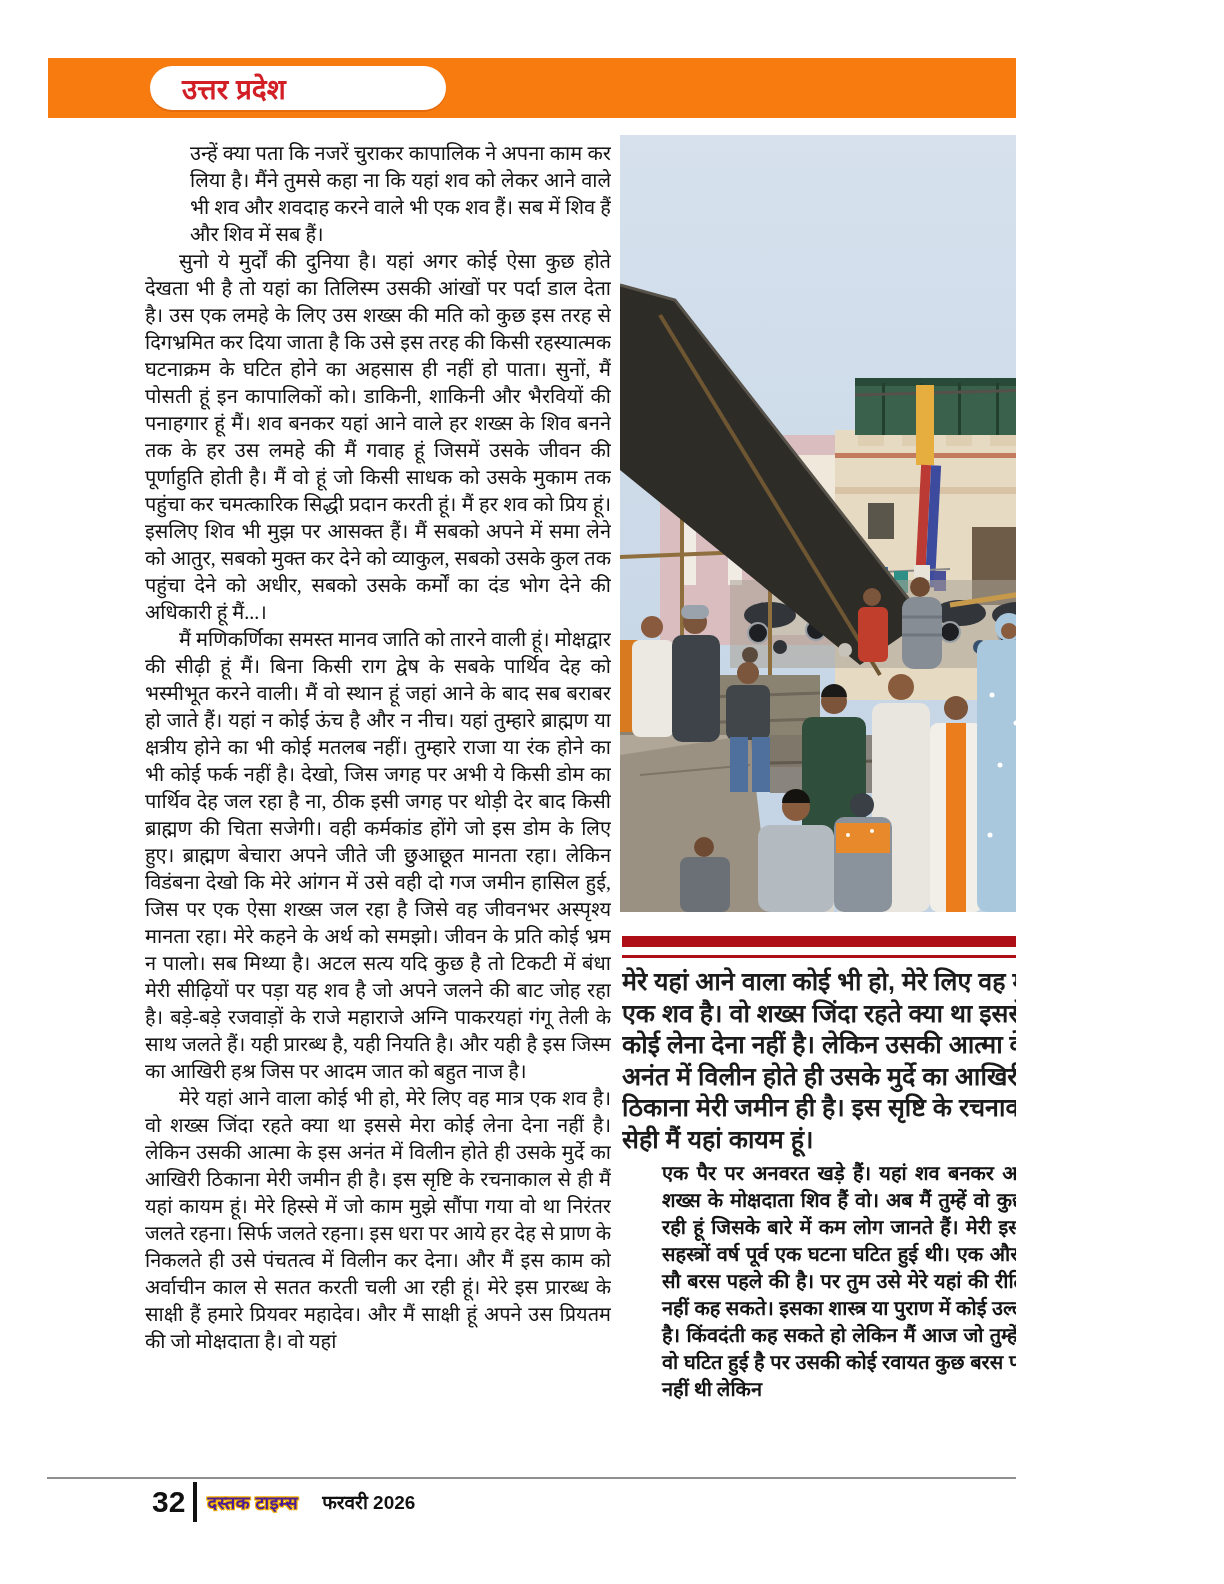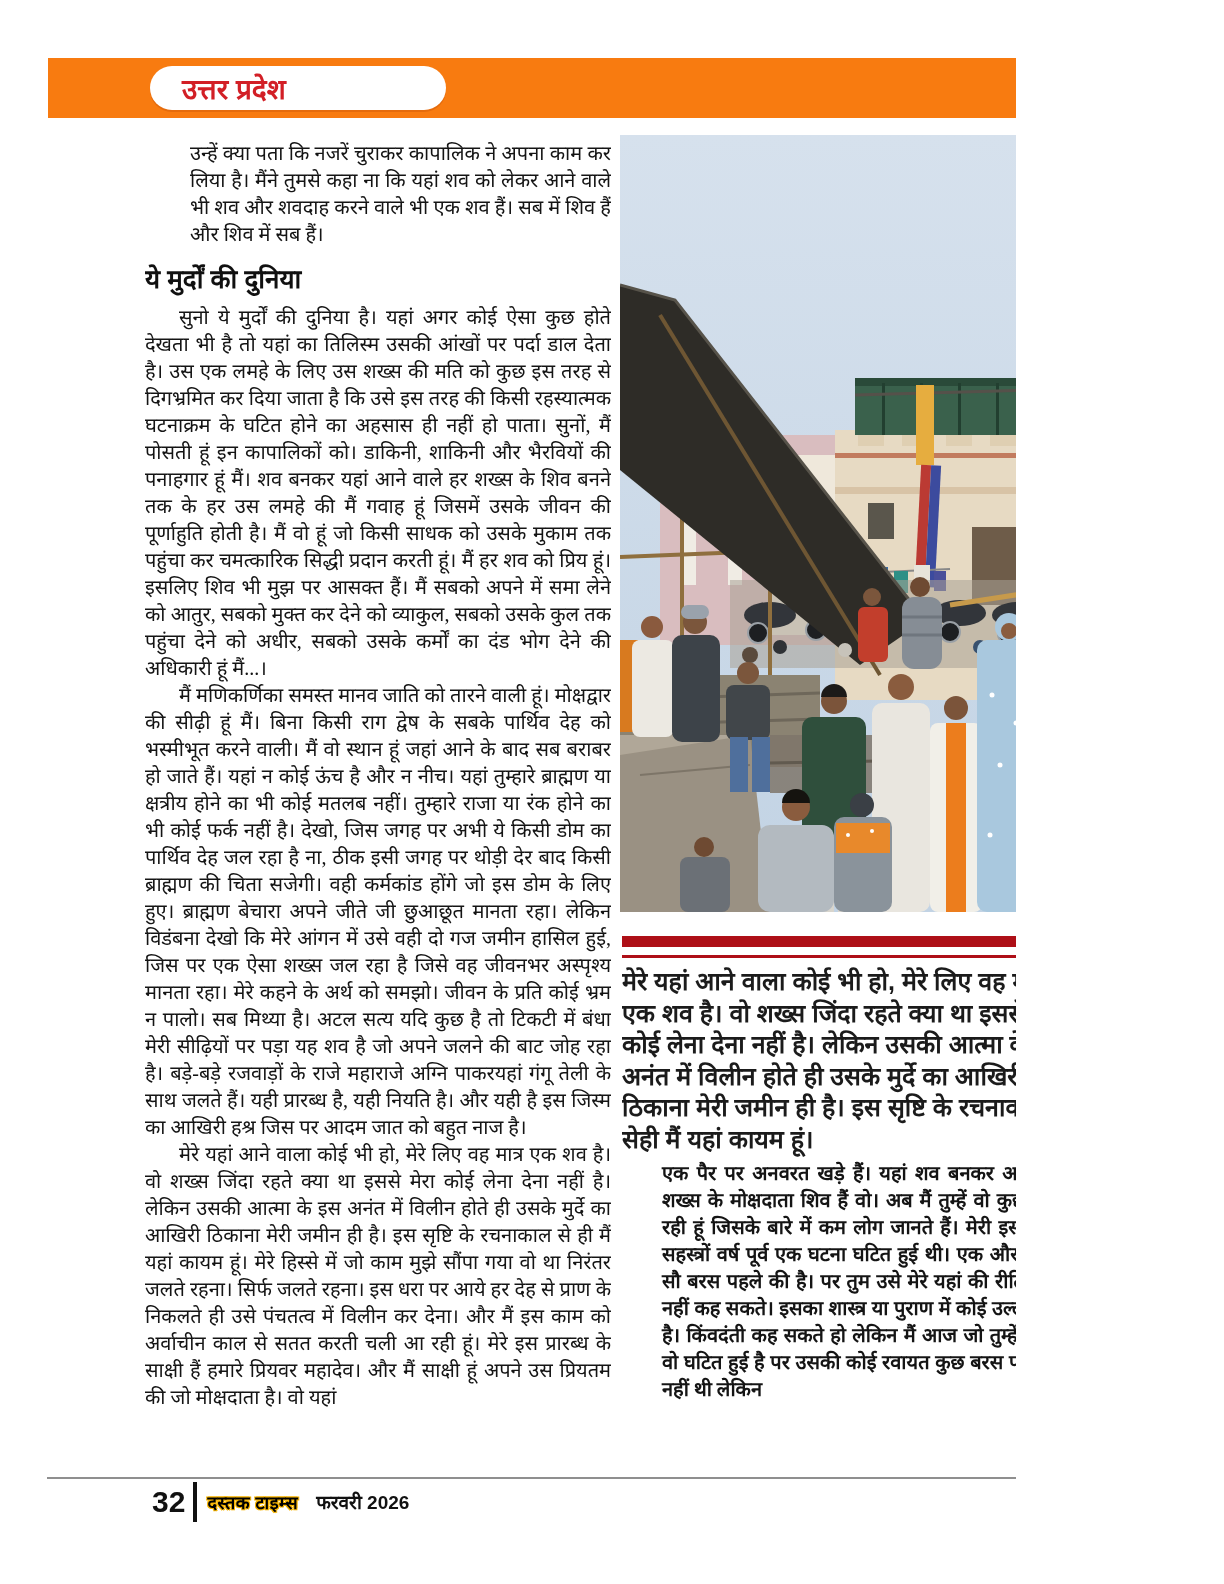--- a/index.html
+++ b/index.html
@@ -28,38 +28,37 @@
   .pull-quote{position:absolute;left:622px;top:966px;width:458px;height:226px;overflow:hidden;
             font-family:"Liberation Sans","DejaVu Sans",sans-serif;font-weight:700;
             font-size:25px;line-height:31.5px;color:#1b1b1b;}
   .right-col{position:absolute;left:617px;top:1160px;width:482px;height:248px;overflow:hidden;font-weight:bold;}
   
   .footer-rule{position:absolute;left:47px;top:1477px;width:1132px;height:2px;background:#8f8f8f;}
   .footer-row{position:absolute;left:152px;top:1482px;display:flex;align-items:center;
             font-family:"Liberation Sans","DejaVu Sans",sans-serif;}
   .page-num{font-weight:700;font-size:30px;color:#111;}
   .footer-bar{width:4px;height:40px;background:#111;margin:0 10px 0 8px;}
-  .magazine-logo{font-weight:700;font-size:18px;color:#000000;letter-spacing:.5px;
+  .magazine-logo{font-weight:700;font-size:18px;color:#4c1d95;letter-spacing:.5px;
             text-shadow:-1px -1px 0 #F7B500,1px -1px 0 #F7B500,-1px 1px 0 #F7B500,1px 1px 0 #F7B500;}
-  .issue-date{font-weight:700;font-size:19px;color:#111;margin-left:18px;}
+  .issue-date{font-weight:700;font-size:19px;color:#111;margin-left:24px;}
 </style>
 </head>
 <body>
 
 <div class="page">
 
   <div class="top-bar">
     <div class="tag-pill">
       <span>उत्तर प्रदेश</span>
     </div>
   </div>
 
   <div class="left-col">
     <p class="body-p no-indent">उन्हें क्या पता कि नजरें चुराकर कापालिक ने अपना काम कर लिया है। मैंने तुमसे कहा ना कि यहां शव को लेकर आने वाले भी शव और शवदाह करने वाले भी एक शव हैं। सब में शिव हैं और शिव में सब हैं।</p>
-    <h2 class="section-heading">ये मुर्दों की दुनिया</h2>
     <p class="body-p">सुनो ये मुर्दों की दुनिया है। यहां अगर कोई ऐसा कुछ होते देखता भी है तो यहां का तिलिस्म उसकी आंखों पर पर्दा डाल देता है। उस एक लमहे के लिए उस शख्स की मति को कुछ इस तरह से दिगभ्रमित कर दिया जाता है कि उसे इस तरह की किसी रहस्यात्मक घटनाक्रम के घटित होने का अहसास ही नहीं हो पाता। सुनों, मैं पोसती हूं इन कापालिकों को। डाकिनी, शाकिनी और भैरवियों की पनाहगार हूं मैं। शव बनकर यहां आने वाले हर शख्स के शिव बनने तक के हर उस लमहे की मैं गवाह हूं जिसमें उसके जीवन की पूर्णाहुति होती है। मैं वो हूं जो किसी साधक को उसके मुकाम तक पहुंचा कर चमत्कारिक सिद्धी प्रदान करती हूं। मैं हर शव को प्रिय हूं। इसलिए शिव भी मुझ पर आसक्त हैं। मैं सबको अपने में समा लेने को आतुर, सबको मुक्त कर देने को व्याकुल, सबको उसके कुल तक पहुंचा देने को अधीर, सबको उसके कर्मों का दंड भोग देने की अधिकारी हूं मैं...।</p>
     <p class="body-p">मैं मणिकर्णिका समस्त मानव जाति को तारने वाली हूं। मोक्षद्वार की सीढ़ी हूं मैं। बिना किसी राग द्वेष के सबके पार्थिव देह को भस्मीभूत करने वाली। मैं वो स्थान हूं जहां आने के बाद सब बराबर हो जाते हैं। यहां न कोई ऊंच है और न नीच। यहां तुम्हारे ब्राह्मण या क्षत्रीय होने का भी कोई मतलब नहीं। तुम्हारे राजा या रंक होने का भी कोई फर्क नहीं है। देखो, जिस जगह पर अभी ये किसी डोम का पार्थिव देह जल रहा है ना, ठीक इसी जगह पर थोड़ी देर बाद किसी ब्राह्मण की चिता सजेगी। वही कर्मकांड होंगे जो इस डोम के लिए हुए। ब्राह्मण बेचारा अपने जीते जी छुआछूत मानता रहा। लेकिन विडंबना देखो कि मेरे आंगन में उसे वही दो गज जमीन हासिल हुई, जिस पर एक ऐसा शख्स जल रहा है जिसे वह जीवनभर अस्पृश्य मानता रहा। मेरे कहने के अर्थ को समझो। जीवन के प्रति कोई भ्रम न पालो। सब मिथ्या है। अटल सत्य यदि कुछ है तो टिकटी में बंधा मेरी सीढ़ियों पर पड़ा यह शव है जो अपने जलने की बाट जोह रहा है। बड़े-बड़े रजवाड़ों के राजे महाराजे अग्नि पाकरयहां गंगू तेली के साथ जलते हैं। यही प्रारब्ध है, यही नियति है। और यही है इस जिस्म का आखिरी हश्र जिस पर आदम जात को बहुत नाज है।</p>
     <p class="body-p">मेरे यहां आने वाला कोई भी हो, मेरे लिए वह मात्र एक शव है। वो शख्स जिंदा रहते क्या था इससे मेरा कोई लेना देना नहीं है। लेकिन उसकी आत्मा के इस अनंत में विलीन होते ही उसके मुर्दे का आखिरी ठिकाना मेरी जमीन ही है। इस सृष्टि के रचनाकाल से ही मैं यहां कायम हूं। मेरे हिस्से में जो काम मुझे सौंपा गया वो था निरंतर जलते रहना। सिर्फ जलते रहना। इस धरा पर आये हर देह से प्राण के निकलते ही उसे पंचतत्व में विलीन कर देना। और मैं इस काम को अर्वाचीन काल से सतत करती चली आ रही हूं। मेरे इस प्रारब्ध के साक्षी हैं हमारे प्रियवर महादेव। और मैं साक्षी हूं अपने उस प्रियतम की जो मोक्षदाता है। वो यहां</p>
   </div>
 
   <div class="photo">
     <svg width="604" height="777" viewBox="0 0 604 777" xmlns="http://www.w3.org/2000/svg">
       <defs>
         <linearGradient id="sky" x1="0" y1="0" x2="0" y2="1">
           <stop offset="0" stop-color="#d6e1ed"></stop>

